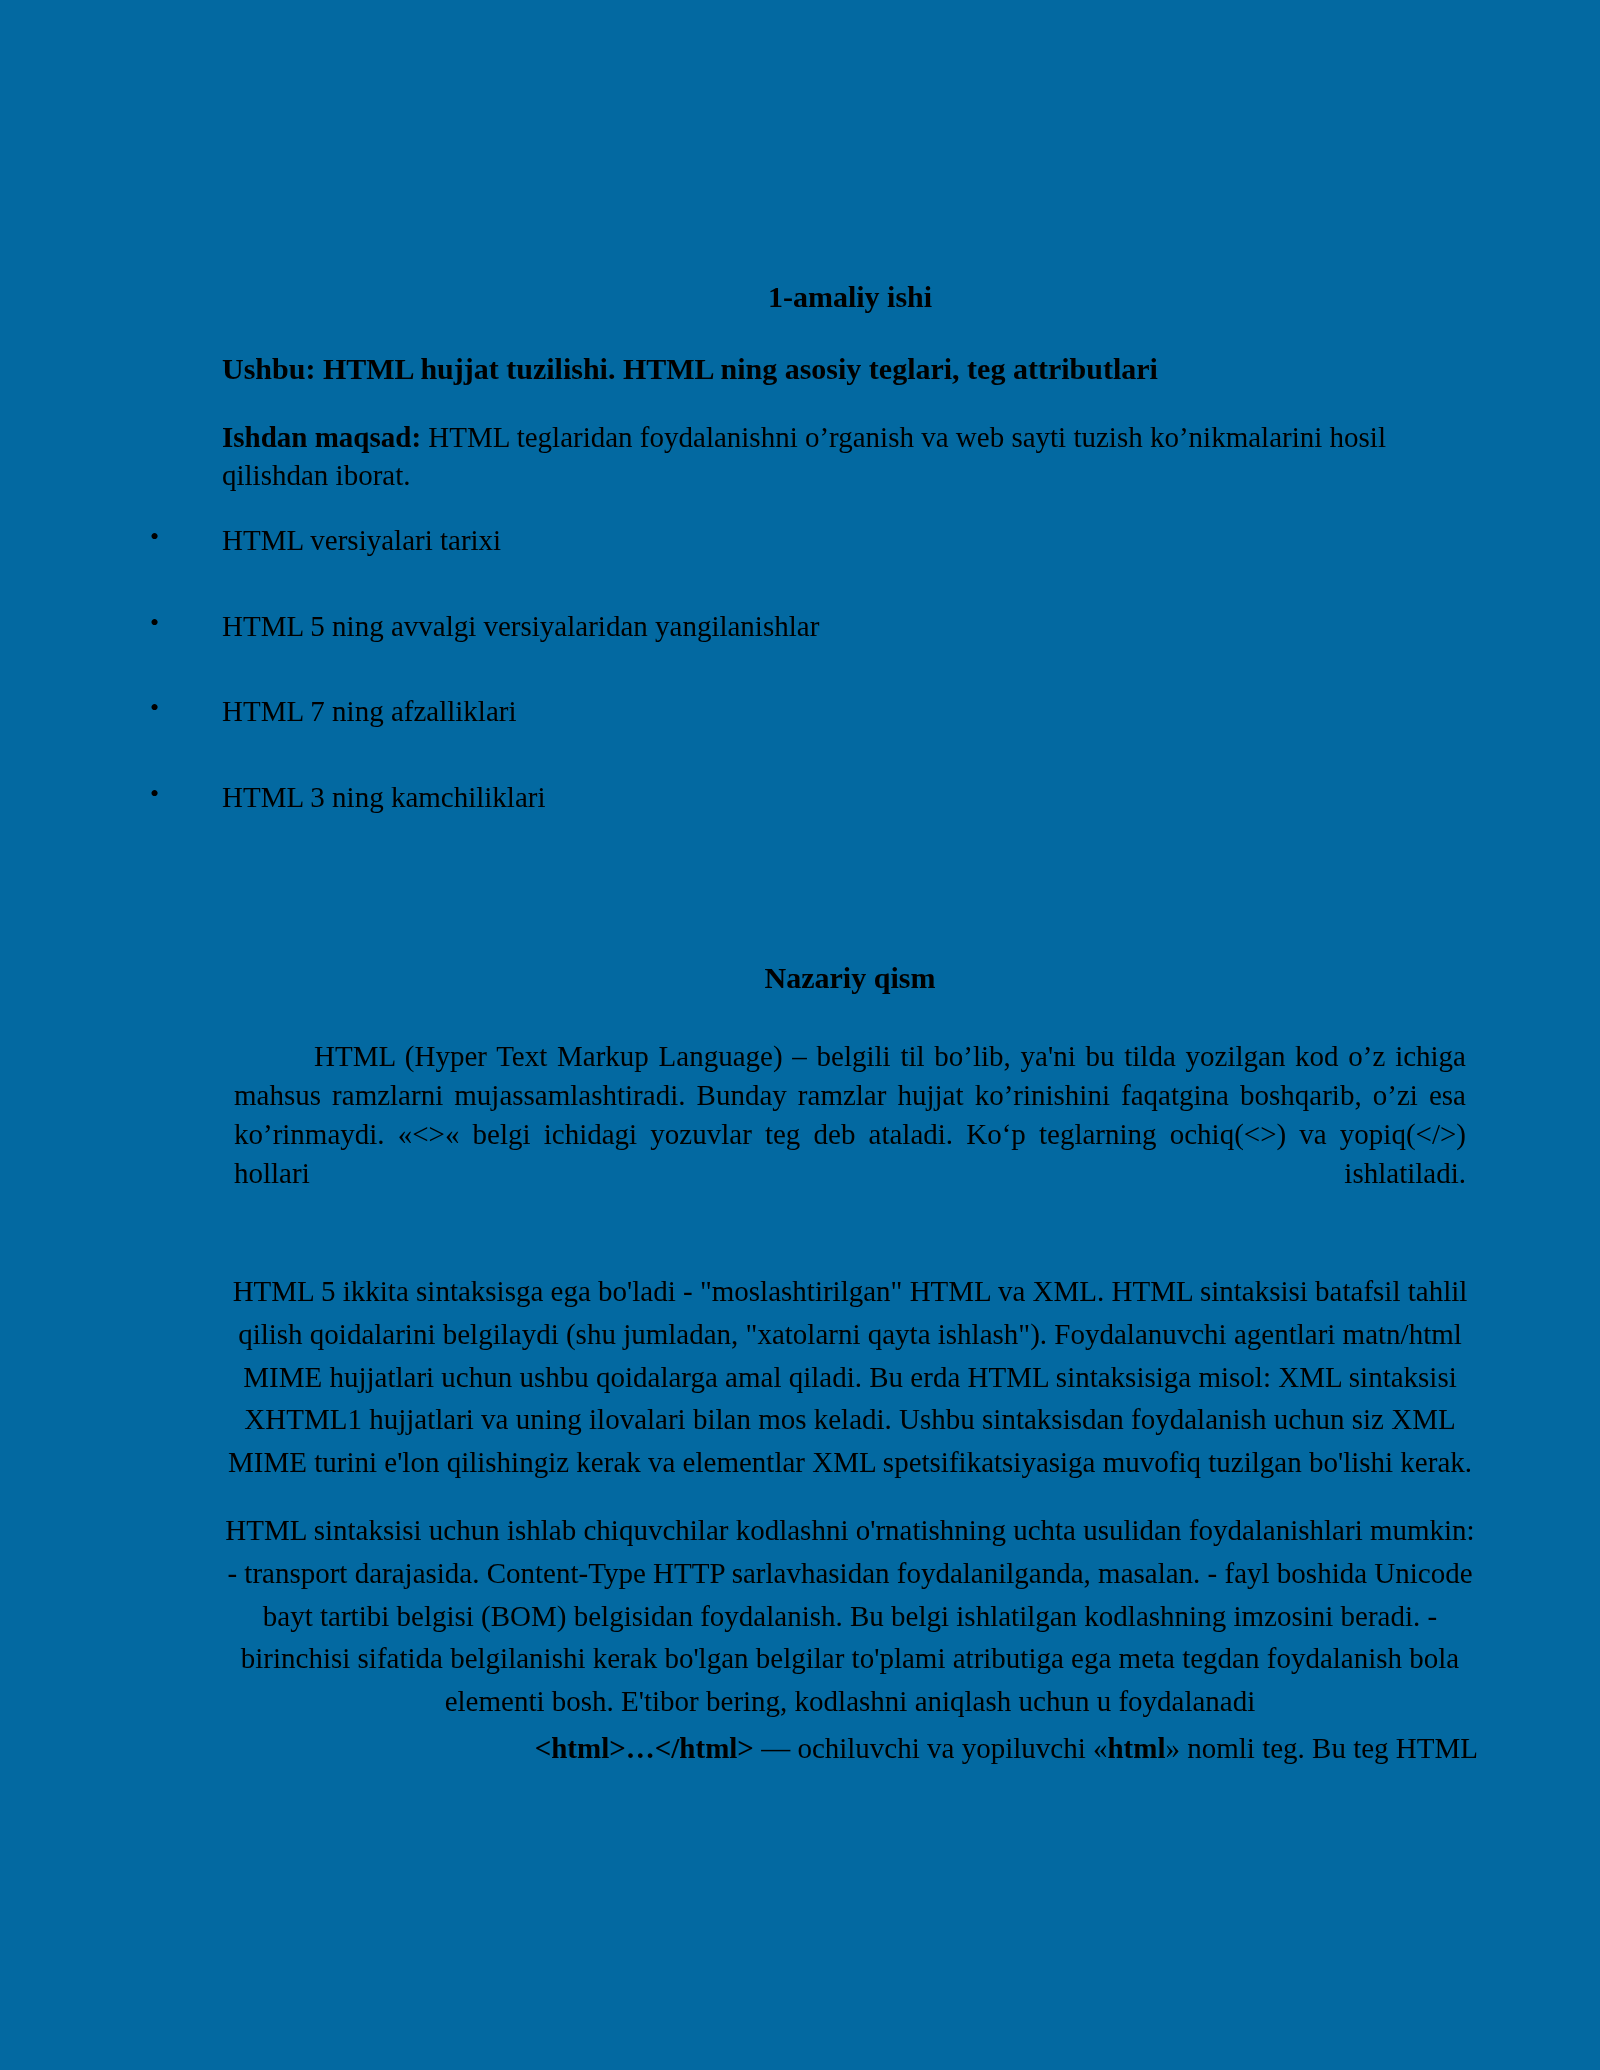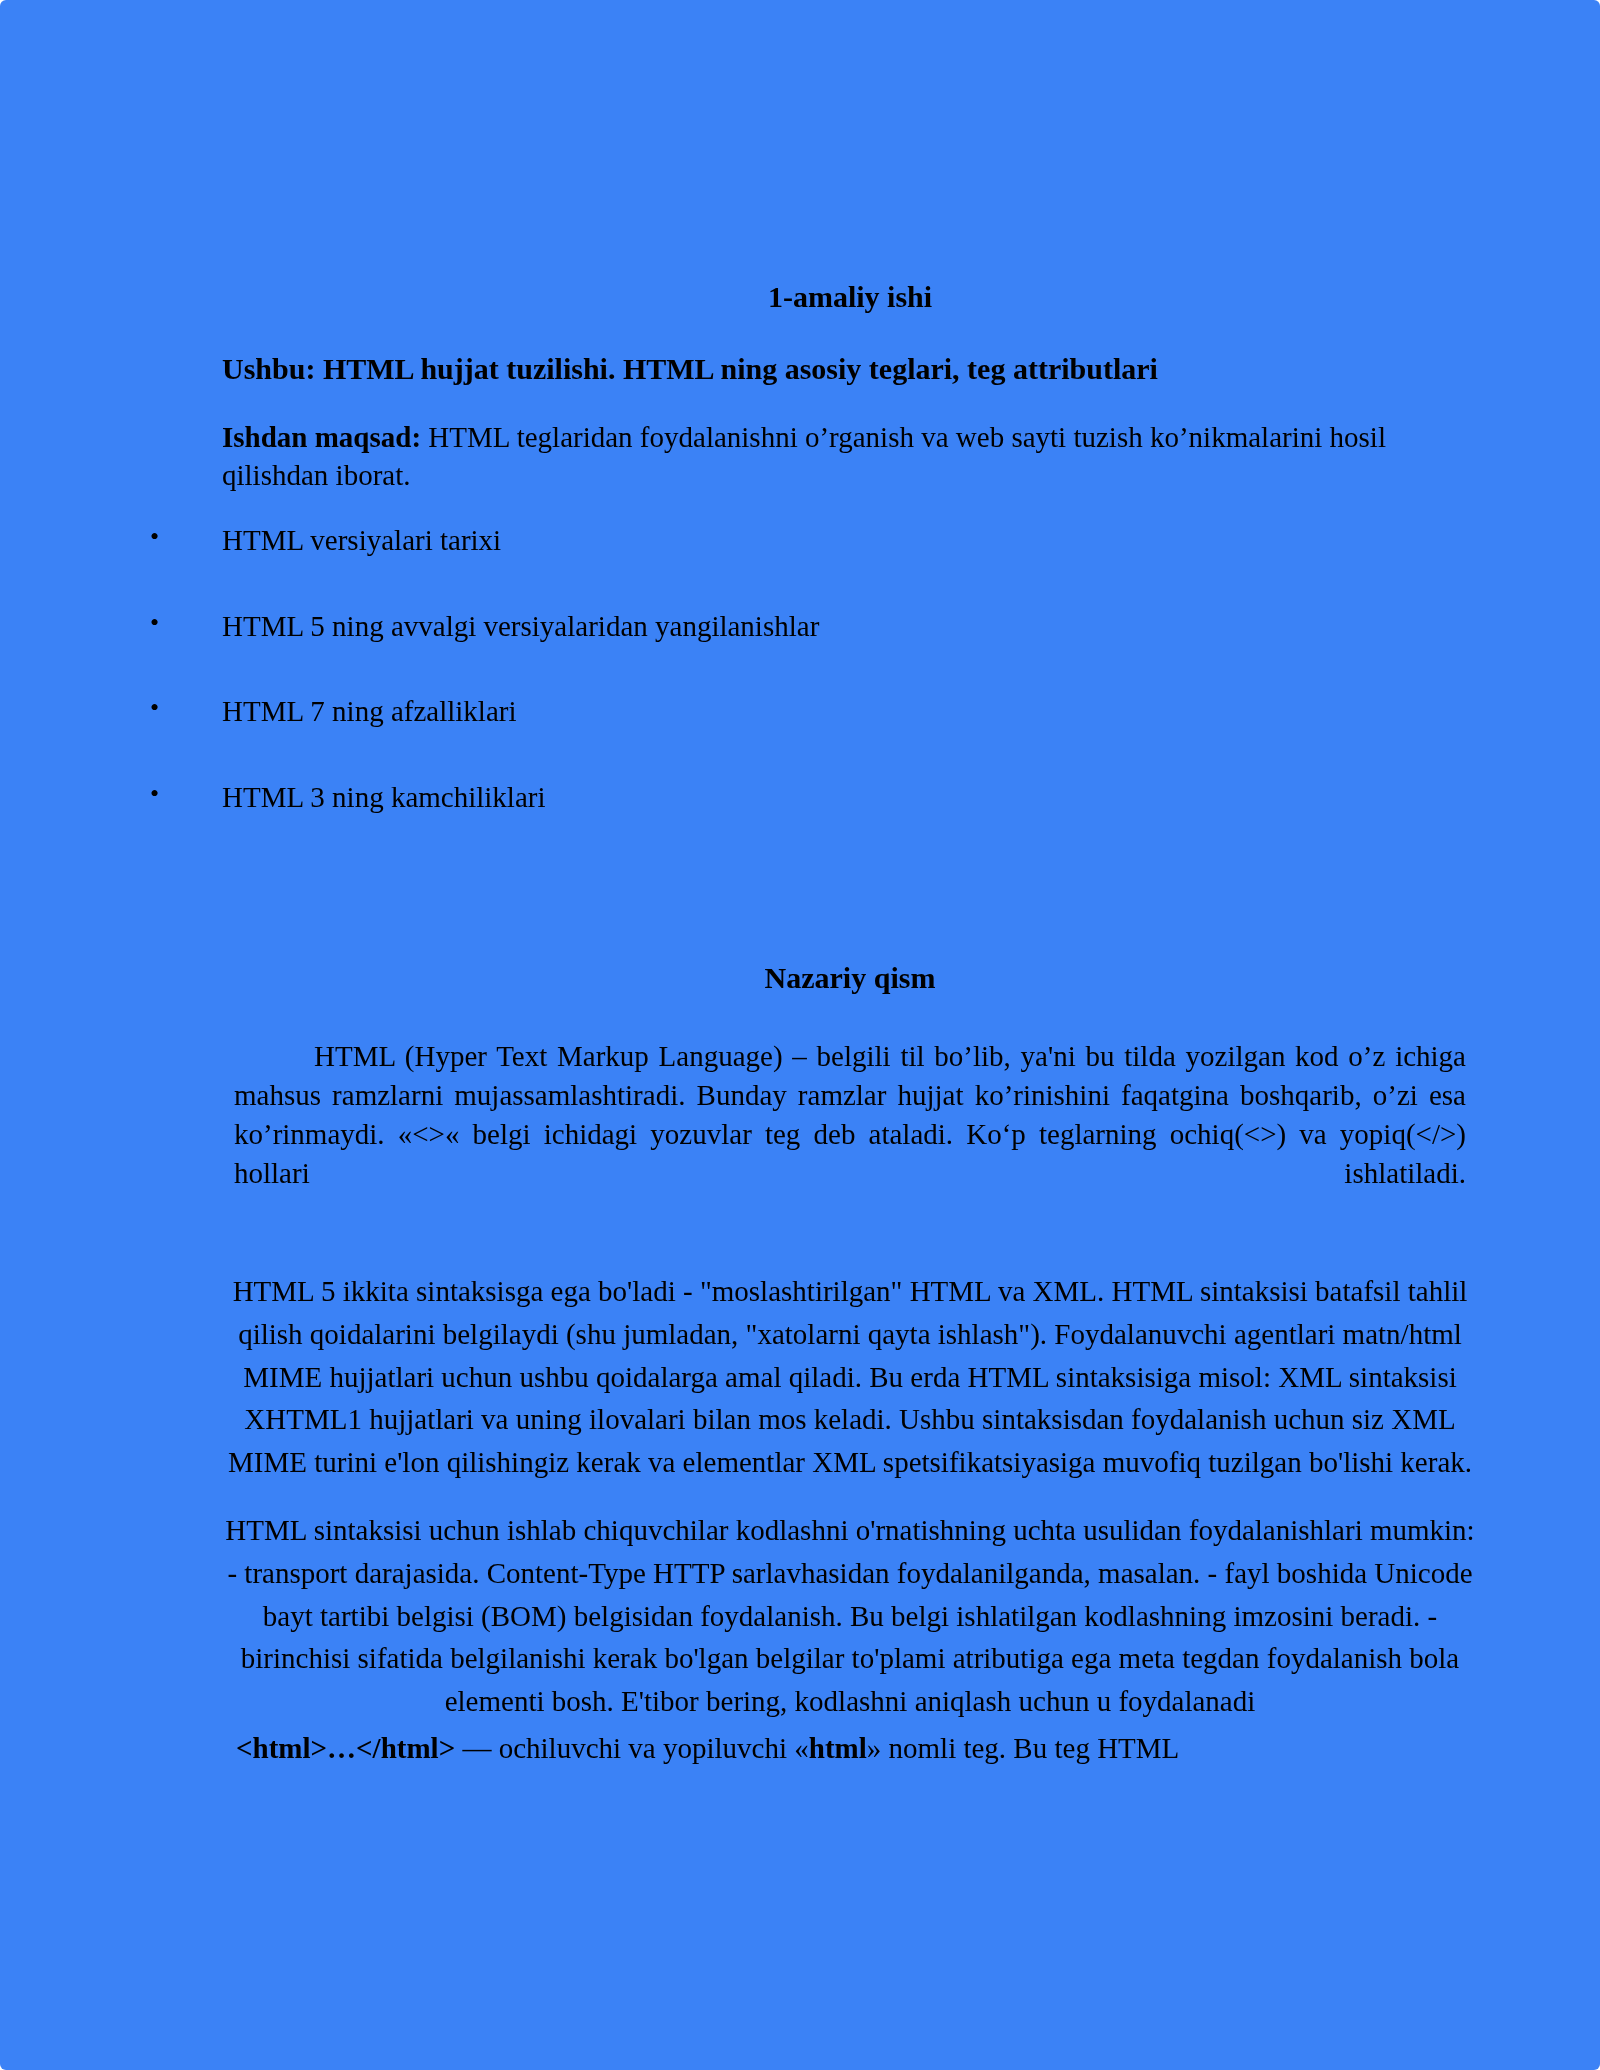--- a/index.html
+++ b/index.html
@@ -4,25 +4,24 @@
 <style>
   html, body {
     margin: 0;
     padding: 0;
     background: #ffffff;
   }
   .page {
     position: relative;
     width: 1600px;
     height: 2070px;
-    background: #3b82f6;
+    background: #0369a1;
     font-family: "Liberation Serif", "DejaVu Serif", serif;
     color: #000000;
     overflow: hidden;
-    border-radius: 6px;
   }
   .content {
     position: absolute;
     left: 222px;
     top: 0;
     width: 1256px;
   }
 
   .doc-title {
     text-align: center;
@@ -105,21 +104,21 @@
     margin: 0;
     padding-top: 26px;
     text-align: center;
   }
 
   .para-tag-line {
     font-size: 29px;
     line-height: 1.47;
     margin: 0;
     padding-top: 4px;
-    text-align: left;
+    text-align: right;
     text-indent: 14px;
     font-family: Liberation Serif, serif;
   }
   .para-tag-line b { font-weight: bold; }
 </style>
 </head>
 <body>
 
 <div class="page">
   <div class="content">

